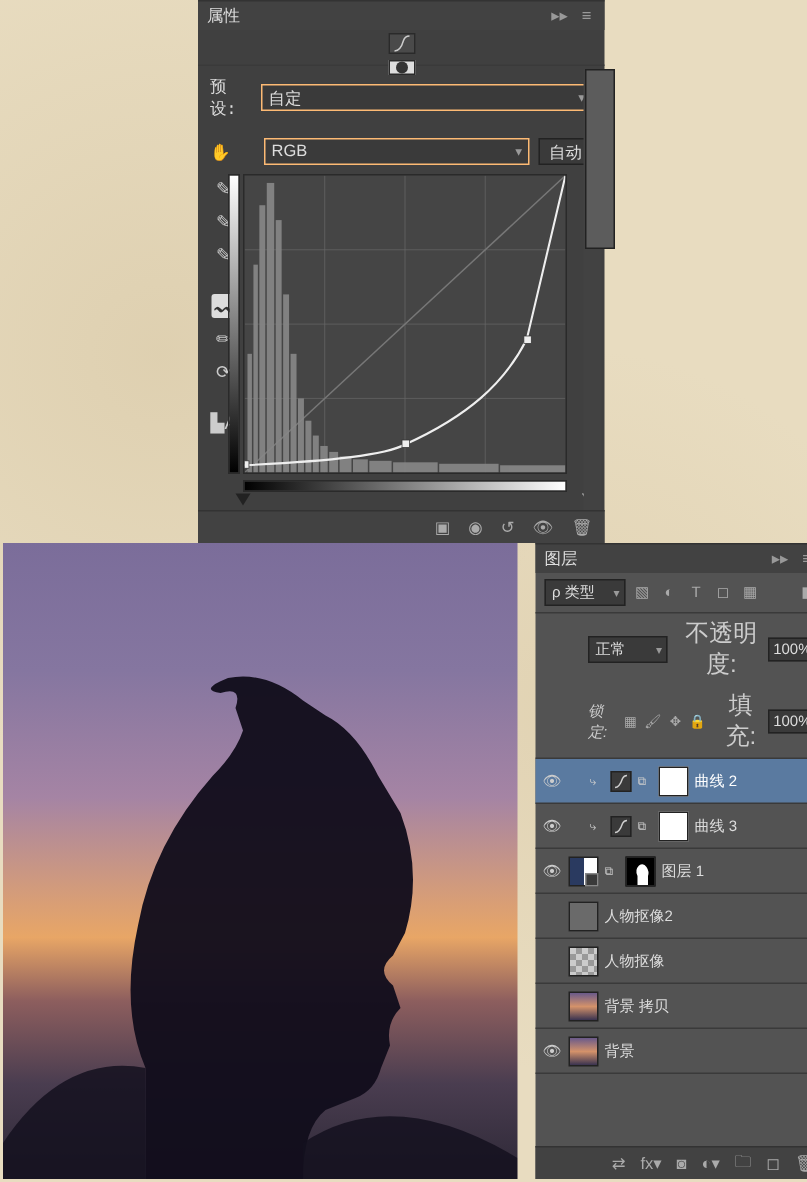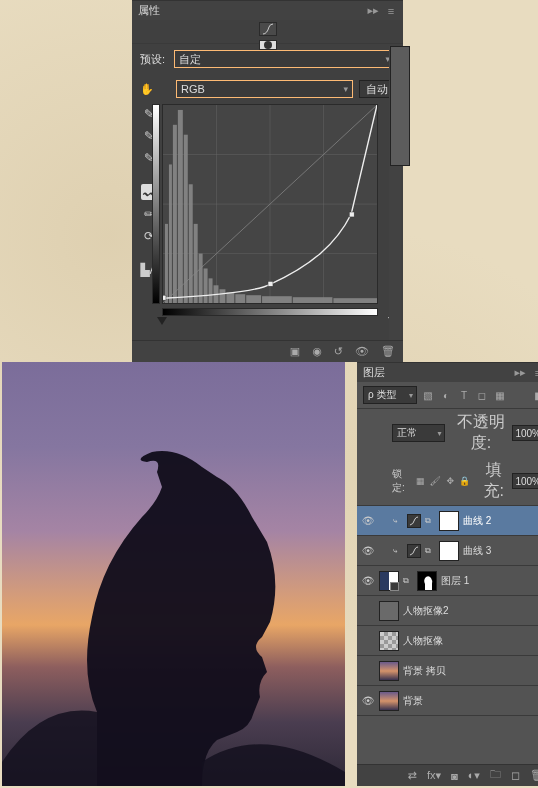--- a/index.html
+++ b/index.html
@@ -13,21 +13,21 @@
   .titlebar { height: 20px; background: #424242; display:flex; align-items:center; padding: 0 6px; border-top:1px solid #333; }
   .titlebar .title { flex:1; color:#ddd; font-size:11px; }
   .titlebar .btns { display:flex; gap:6px; }
   .titlebar .ico { width:12px; height:12px; display:flex; align-items:center; justify-content:center; color:#999; }
 
   .prop-iconrow { height: 24px; display:flex; align-items:center; padding: 2px 6px; gap:4px; border-bottom:1px solid #3a3a3a;flex-direction:column; }
   .sq-ico { width:18px; height:18px; border:1px solid #2a2a2a; background:#4a4a4a; display:flex; align-items:center; justify-content:center; font-size:10px; color:#ccc; }
   .prop-label { margin-left:4px; color:#ddd; }
 
   .form-row { display:flex; align-items:center; gap:6px; padding: 6px 8px; }
-  .form-row .lbl { width:28px; color:#ddd; }
+  .form-row .lbl { width:28px; color:#ddd;font-family:Liberation Mono, monospace; }
   .select { flex:1; height:18px; background:#3a3a3a; border:1px solid #fdba74; color:#ddd; font-size:11px; padding:0 4px; display:flex; align-items:center; position:relative; }
   .select::after { content:"▾"; position:absolute; right:4px; color:#999; font-size:9px; }
   .btn-sm { height:18px; background:#3a3a3a; border:1px solid #222; color:#ddd; font-size:11px; padding:0 6px; display:flex; align-items:center; }
 
   .curves-body { display:flex; padding: 0 8px 4px 8px; gap:4px; }
   .tool-col { width:18px; display:flex; flex-direction:column; gap:6px; align-items:center; padding-top:2px; }
   .tool { width:16px; height:16px; display:flex; align-items:center; justify-content:center; color:#ccc; font-size:12px; }
   .tool.active { background:#ddd; color:#333; border-radius:2px; }
 
   .graph-wrap { flex:1; position:relative; }
@@ -57,21 +57,21 @@
   .lp-ficons { display:flex; gap:4px; }
   .lp-fico { width:14px; height:14px; display:flex; align-items:center; justify-content:center; color:#aaa; font-size:10px; }
   .lp-sep { flex:1; }
 
   .lp-row2, .lp-row3 { display:flex; align-items:center; padding:3px 6px; gap:4px;margin-left:29px; }
   .blend { height:18px; width:64px; background:#3a3a3a; border:1px solid #222; color:#ddd; font-size:10px; padding:0 4px; display:flex; align-items:center; position:relative;}
   .blend::after{content:"▾";position:absolute;right:3px;font-size:8px;color:#999;}
   .opac-lbl { font-size:16px; color:#ccc;text-align:center; }
   .pct { height:16px; width:36px; background:#3a3a3a; border:1px solid #222; color:#ddd; font-size:10px; padding:0 2px; display:flex; align-items:center; justify-content:flex-end; position:relative;}
   .pct::after{content:"▾";position:absolute;right:2px;font-size:7px;color:#999;}
-  .lock-lbl { font-size:10px; color:#ccc; }
+  .lock-lbl { font-size:10px; color:#ccc;font-style:italic; }
   .lock-icos { display:flex; gap:3px; }
   .lock-ico { width:12px;height:12px;display:flex;align-items:center;justify-content:center;font-size:9px;color:#aaa;}
 
   .layer-list { border-top:1px solid #3a3a3a; }
   .layer { height:30px; display:flex; align-items:center; padding:0 4px; gap:4px; border-bottom:1px solid #3a3a3a; }
   .layer.selected { background:#5a7aa0; }
   .eye { width:14px; text-align:center; color:#ccc; font-size:10px; }
   .indent { width:10px; }
   .clip-ico { width:10px; font-size:8px; color:#ccc; }
   .adj-ico { width:14px; height:14px; background:#3a3a3a; border:1px solid #222; display:flex;align-items:center;justify-content:center;font-size:8px;color:#ccc;}

